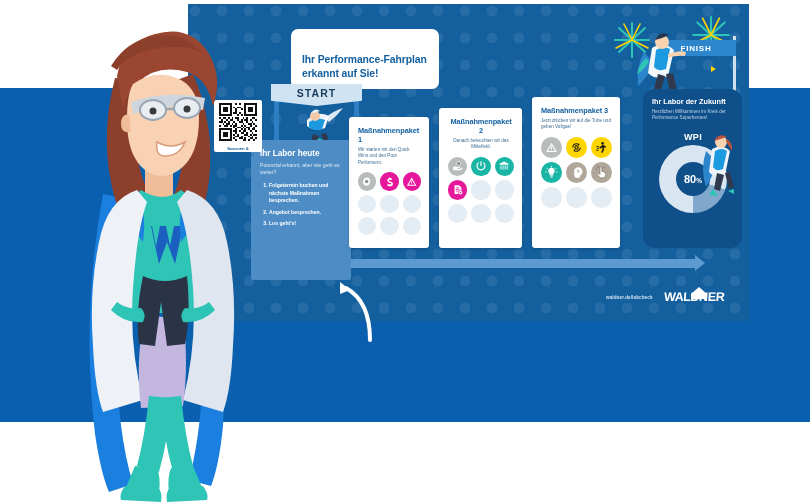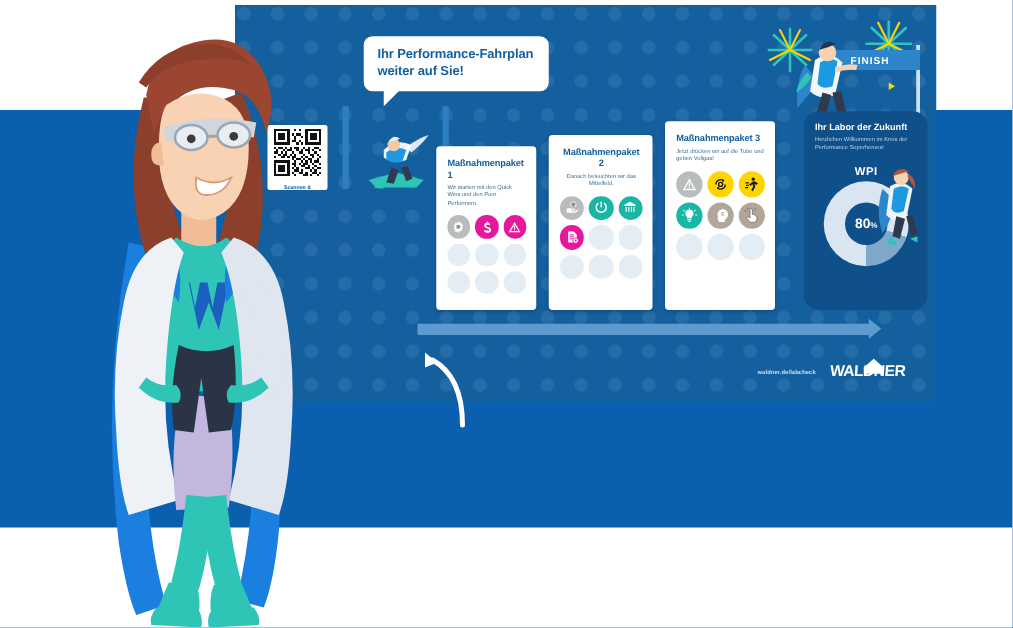--- a/index.html
+++ b/index.html
@@ -38,21 +38,21 @@
   .rail:after{
     content:"";position:absolute;right:-9px;top:-4px;
     border-left:10px solid #5d9ad0;
     border-top:8.5px solid transparent;
     border-bottom:8.5px solid transparent;
   }
 
   
   .bubble{
     position:absolute;left:103px;top:25px;width:148px;
-    background:#ffffff;border-radius:7px;padding:8px 10px 9px 11px;
+    background:#ffffff;border-radius:7px;padding:24px 10px 9px 11px;
     box-sizing:border-box;
   }
   .bubble-txt{
     color:#14609f;font-weight:bold;font-size:10.4px;line-height:13.6px;
     letter-spacing:-.1px;
   }
   .bubble:after{
     content:"";position:absolute;left:16px;bottom:-12px;
     border-top:13px solid #ffffff;
     border-right:13px solid transparent;
@@ -170,39 +170,51 @@
 
   <div class="band-blue"></div>
 
   <div class="poster">
     <div class="dots"></div>
 
     <div class="rail"></div>
 
     <div class="bubble">
       <div class="bubble-txt">Ihr Performance-Fahrplan</div>
-      <div class="bubble-txt">weiter auf Sie!</div>
+      <div class="bubble-txt">erkannt auf Sie!</div>
     </div>
 
     <div class="startgate">
       <div class="gate-post l"></div>
       <div class="gate-post r"></div>
+      <div class="gate-banner">
+        <span>START</span>
+      </div>
       <svg class="gate-figure" viewBox="0 0 60 48">
         <path d="M8 40 L30 34 L52 40 L46 46 L14 46 Z" fill="#2ec4b6"></path>
         <path d="M20 16 q10 -10 22 -4 l-4 12 q-10 4 -18 -2 z" fill="#eef4fa"></path>
         <path d="M22 18 q8 -6 16 -2 l-3 9 q-8 3 -13 -2 z" fill="#1b9ae0"></path>
         <circle cx="28" cy="12" r="5" fill="#f4c9a8"></circle>
         <path d="M24 9 q4 -6 9 -2 q-4 2 -9 2z" fill="#e7eef6"></path>
         <path d="M38 14 q10 -8 18 -10 q-6 8 -14 14z" fill="#ffffff" opacity=".85"></path>
         <path d="M26 30 l-4 12 l6 1 l4 -11z" fill="#2f3a4f"></path>
         <path d="M34 30 l4 11 l5 -2 l-4 -10z" fill="#2f3a4f"></path>
         <path d="M18 42 l-6 4 l8 1z" fill="#2ec4b6"></path>
       </svg>
     </div>
 
+    <div class="card-left">
+      <h3>Ihr Labor heute</h3>
+      <div class="sub">Potenzial erkannt, aber wie geht es weiter?</div>
+      <ol>
+        <li>Folgetermin buchen und nächste Maßnahmen besprechen.</li>
+        <li>Angebot besprechen.</li>
+        <li>Los geht's!</li>
+      </ol>
+    </div>
 
     <div class="qrbox">
       <svg class="qr" viewBox="0 0 21 21" shape-rendering="crispEdges">
         <rect width="21" height="21" fill="#fff"></rect>
         <g fill="#111">
           <path d="M0 0h7v7H0zM1 1v5h5V1z M2 2h3v3H2z"></path>
           <path d="M14 0h7v7h-7zM15 1v5h5V1z M16 2h3v3h-3z"></path>
           <path d="M0 14h7v7H0zM1 15v5h5v-5z M2 16h3v3H2z"></path>
           <rect x="9" y="0" width="1" height="1"></rect>
             <rect x="11" y="0" width="1" height="1"></rect>

